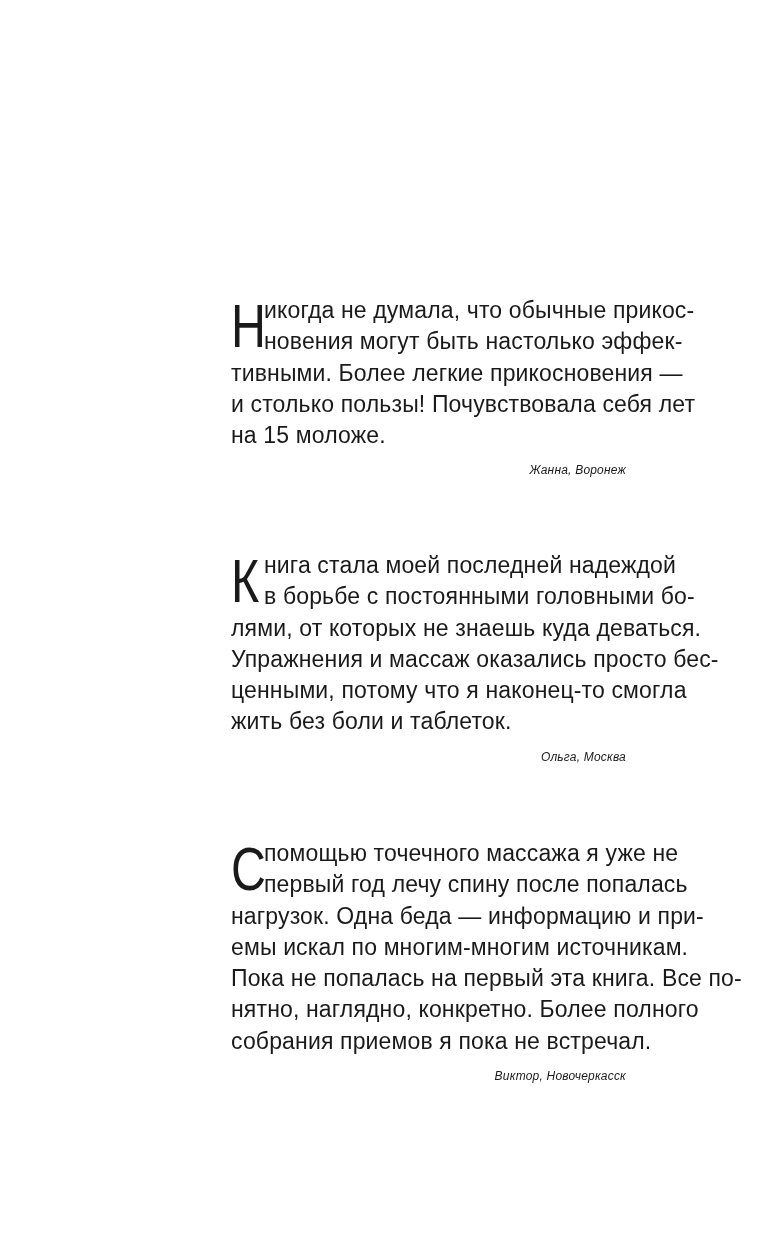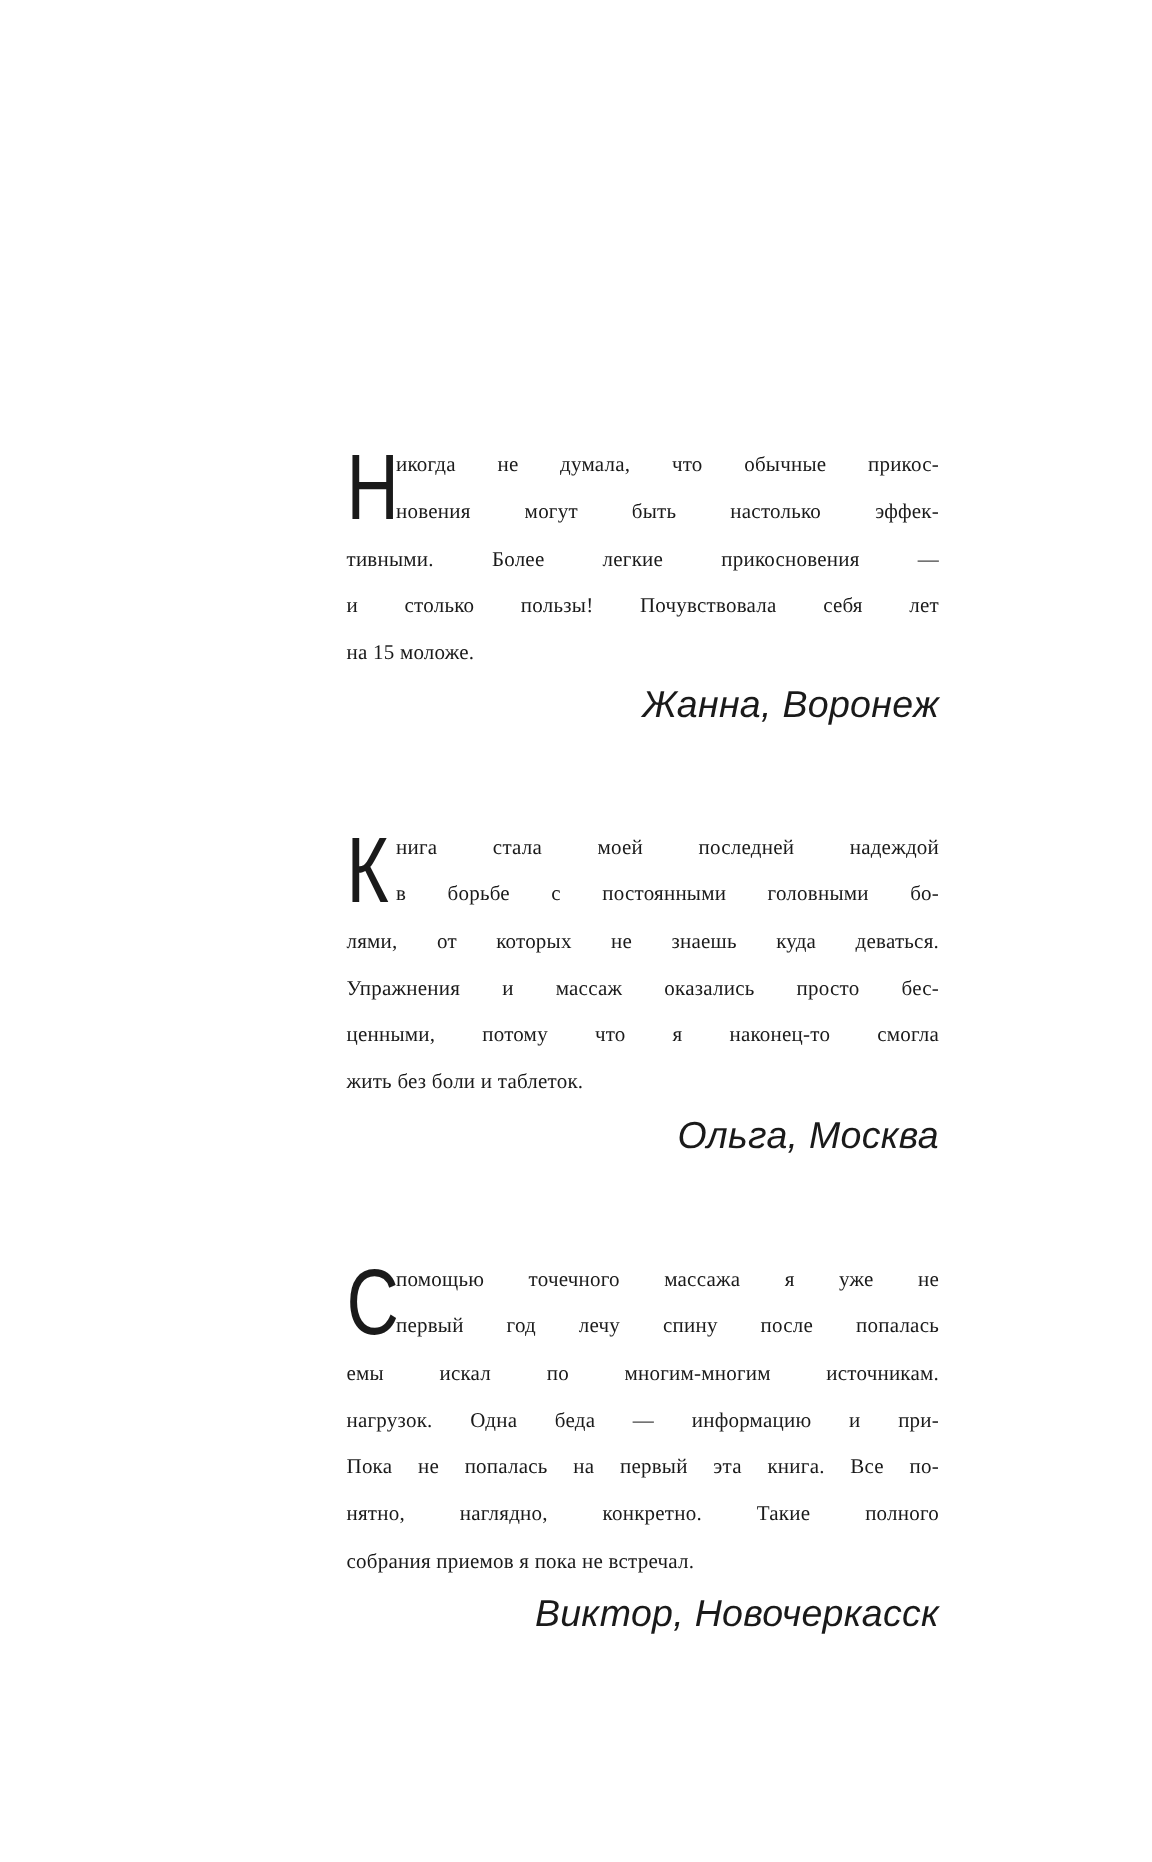--- a/index.html
+++ b/index.html
@@ -20,29 +20,28 @@
       left: 231px;
       top: 0;
       width: 395px;
     }
     .review {
       position: absolute;
       left: 0;
       width: 395px;
     }
     .review-text {
-      font-size: 14px;
+      font-size: 23px;
       line-height: 31.3px;
       font-weight: normal;
       letter-spacing: 0.15px;
       text-align: justify;
       margin: 0;
       -webkit-hyphens: manual;
       hyphens: manual;
-      font-family: Liberation Serif, serif;
     }
     .line {
       display: block;
       white-space: nowrap;
       text-align-last: justify;
       text-align: justify;
     }
     .line.last {
       text-align-last: left;
     }
@@ -57,21 +56,21 @@
       line-height: 52px;
       font-weight: normal;
       transform: scaleX(0.78);
       transform-origin: left top;
       letter-spacing: -2px;
     }
     .author {
       display: block;
       text-align: right;
       font-style: italic;
-      font-size: 25px;
+      font-size: 12px;
       line-height: 24px;
       margin-top: 7px;
       letter-spacing: 0.2px;
     }
   </style>
 </head>
 <body>
 
 <div class="page">
 
@@ -98,22 +97,22 @@
       <span class="line last">жить без боли и таблеток.</span>
     </p>
     <span class="author">Ольга, Москва</span>
   </div>
 
   <div class="review" style="top:838px;">
     <span class="dropcap">С</span>
     <p class="review-text">
       <span class="line indent">помощью точечного массажа я уже не</span>
       <span class="line indent">первый год лечу спину после попалась</span>
+      <span class="line">нагрузок. Одна беда — информацию и при-</span>
       <span class="line">емы искал по многим-многим источникам.</span>
-      <span class="line">нагрузок. Одна беда — информацию и при-</span>
       <span class="line">Пока не попалась на первый эта книга. Все по-</span>
-      <span class="line">нятно, наглядно, конкретно. Такие полного</span>
+      <span class="line">нятно, наглядно, конкретно. Более полного</span>
       <span class="line last">собрания приемов я пока не встречал.</span>
     </p>
     <span class="author">Виктор, Новочеркасск</span>
   </div>
 
 </div>
 
 </body></html>

